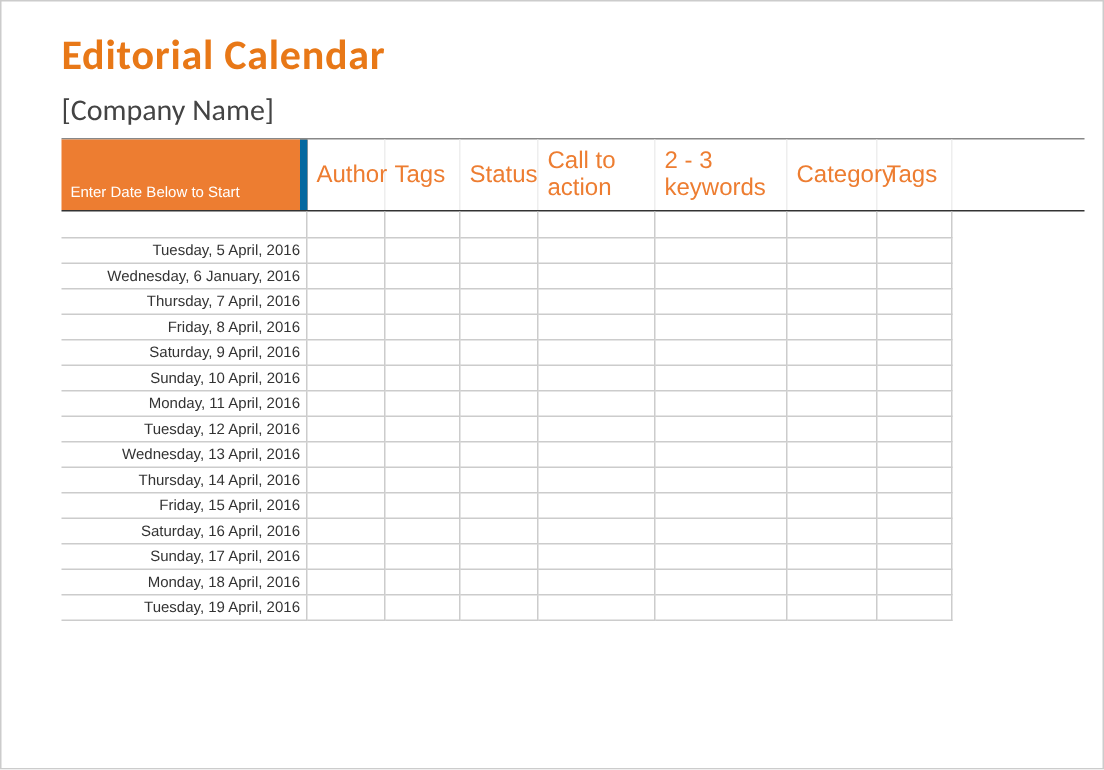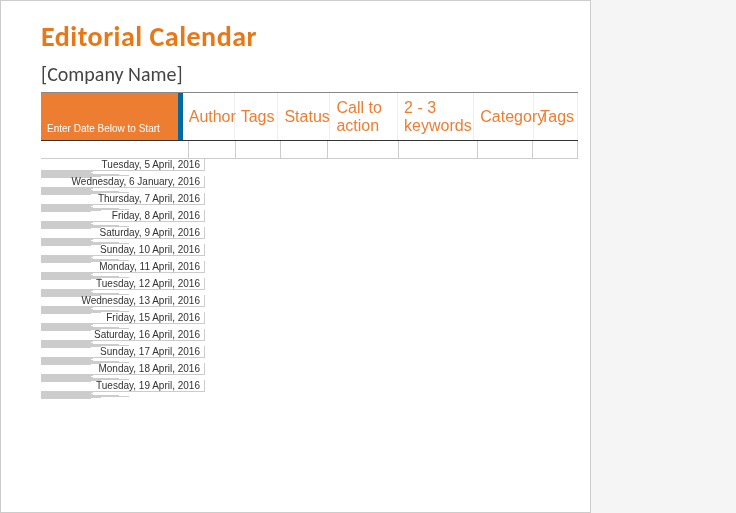--- a/index.html
+++ b/index.html
@@ -7,21 +7,21 @@
       margin: 0;
       padding: 0;
       background: #f5f5f5;
       font-family: 'Segoe UI', Tahoma, Arial, sans-serif;
       width: 736px;
       height: 513px;
       overflow: hidden;
     }
     .page {
       background: #fff;
-      width: 591px;
+      width: 736px;
       height: 513px;
       border: 1px solid #ccc;
       padding: 18px 12px 0 12px;
       position: relative;
     }
     .title {
       font-family: Calibri, 'Segoe UI', sans-serif;
       font-size: 28px;
       font-weight: 600;
       color: #e87817;
@@ -75,21 +75,20 @@
     .spacer-row .cell {
       border-right: 1px solid #ccc;
       border-bottom: 1px solid #ccc;
     }
     .spacer-row .date-cell {
       width: 164px;
     }
     .data-row {
       display: flex;
       height: 17px;
-      flex-direction: column;
     }
     .cell {
       border-right: 1px solid #ccc;
       border-bottom: 1px solid #ccc;
     }
     .date-cell {
       width: 164px;
       font-size: 10px;
       color: #333;
       text-align: right;
@@ -220,20 +219,30 @@
           <div class="cell date-cell">Wednesday, 13 April, 2016</div>
           <div class="cell data-cell col-author"></div>
           <div class="cell data-cell col-topic"></div>
           <div class="cell data-cell col-status"></div>
           <div class="cell data-cell col-cta"></div>
           <div class="cell data-cell col-keywords"></div>
           <div class="cell data-cell col-category"></div>
           <div class="cell data-cell col-tags"></div>
         </div>
         <div class="data-row">
+          <div class="cell date-cell">Thursday, 14 April, 2016</div>
+          <div class="cell data-cell col-author"></div>
+          <div class="cell data-cell col-topic"></div>
+          <div class="cell data-cell col-status"></div>
+          <div class="cell data-cell col-cta"></div>
+          <div class="cell data-cell col-keywords"></div>
+          <div class="cell data-cell col-category"></div>
+          <div class="cell data-cell col-tags"></div>
+        </div>
+        <div class="data-row">
           <div class="cell date-cell">Friday, 15 April, 2016</div>
           <div class="cell data-cell col-author"></div>
           <div class="cell data-cell col-topic"></div>
           <div class="cell data-cell col-status"></div>
           <div class="cell data-cell col-cta"></div>
           <div class="cell data-cell col-keywords"></div>
           <div class="cell data-cell col-category"></div>
           <div class="cell data-cell col-tags"></div>
         </div>
         <div class="data-row">

